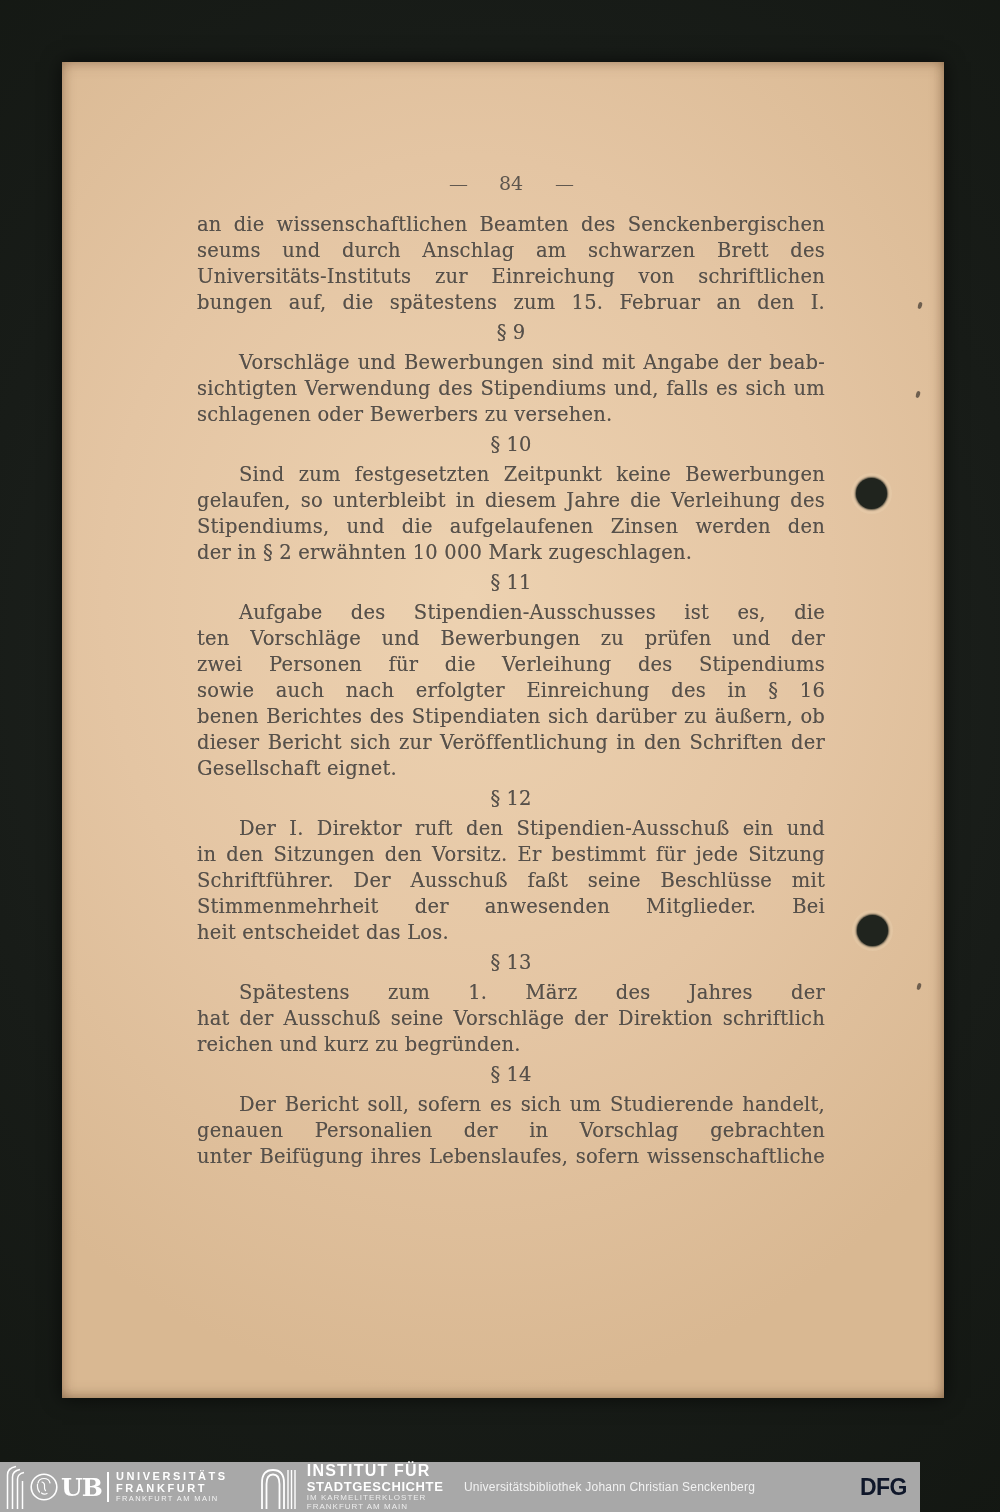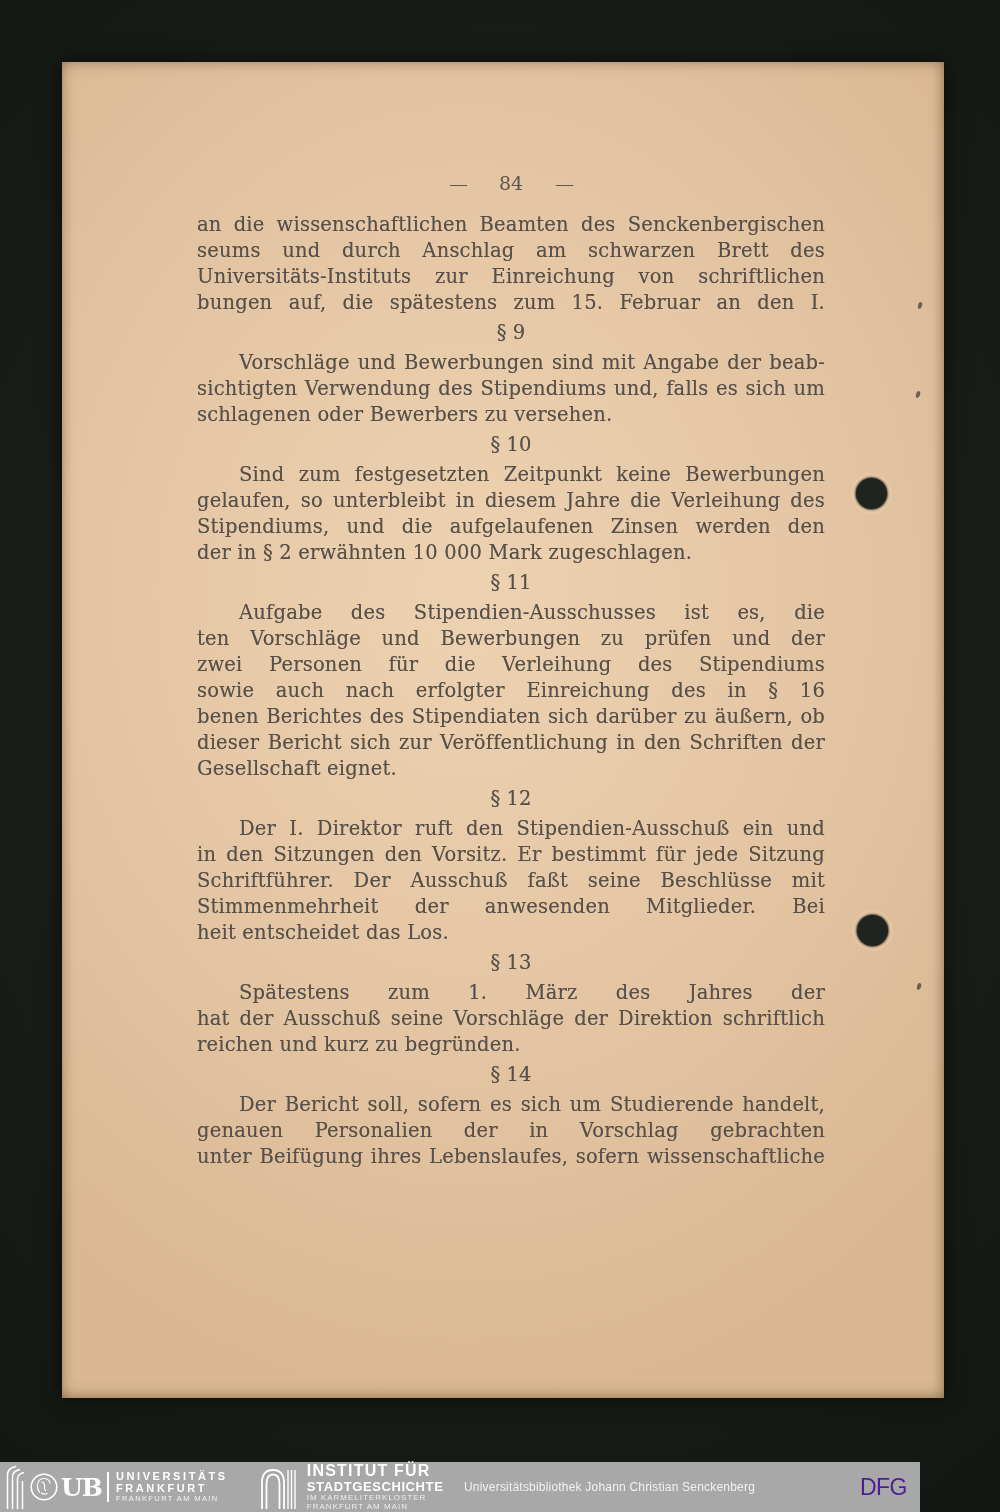--- a/index.html
+++ b/index.html
@@ -83,21 +83,21 @@
   .inst-text .l1 { font-size:16px; font-weight:bold; letter-spacing:1.2px; }
   .inst-text .l2 { font-size:13px;   font-weight:bold; letter-spacing:0.6px; }
   .inst-text .l3, .inst-text .l4 { font-size:8px; letter-spacing:1px; color:#ededed; }
 
   .library-name {
     position:absolute; left:464px; top:50%; transform:translateY(-50%);
     font-size:12px; color:#f2f2f2; letter-spacing:0.2px;
   }
   .dfg-logo {
     position:absolute; right:13px; top:50%; transform:translateY(-50%);
-    font-size:23px; font-weight:400; color:#4c1d95; letter-spacing:-0.5px;
+    font-size:23px; font-weight:700; color:#0f172a; letter-spacing:-0.5px;
   }
 </style>
 </head>
 <body>
 
 <div class="paper">
 
   <div class="pagenum-row">
     <span class="dash">—</span>
     <span class="num">84</span>

